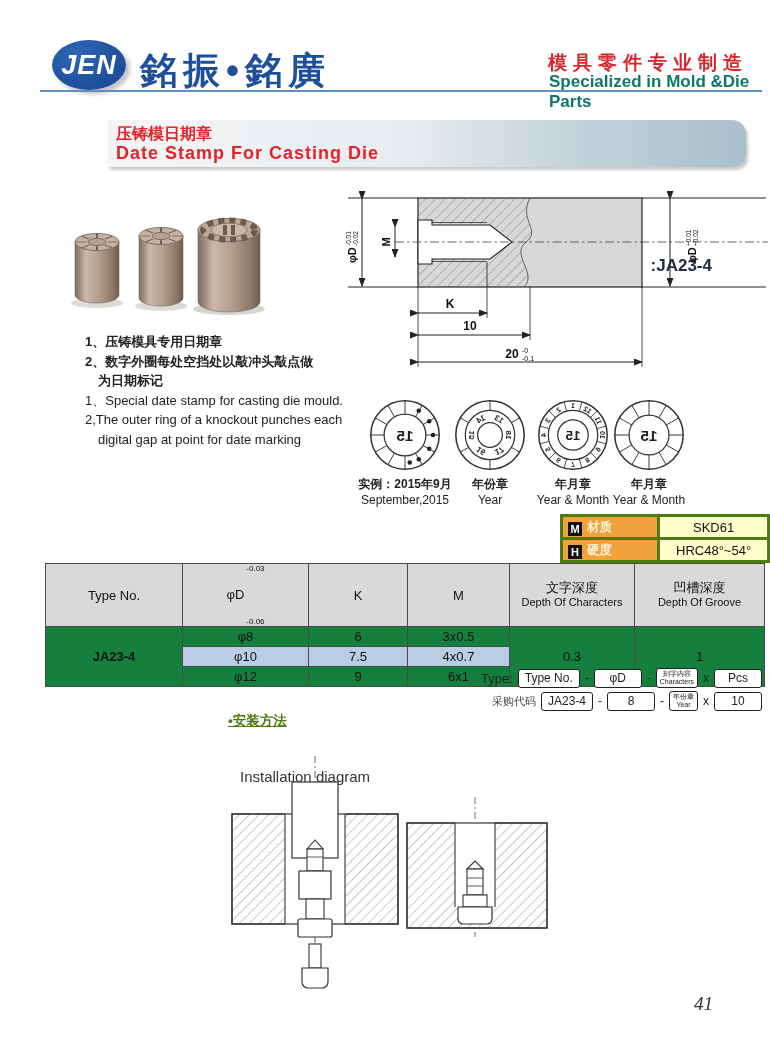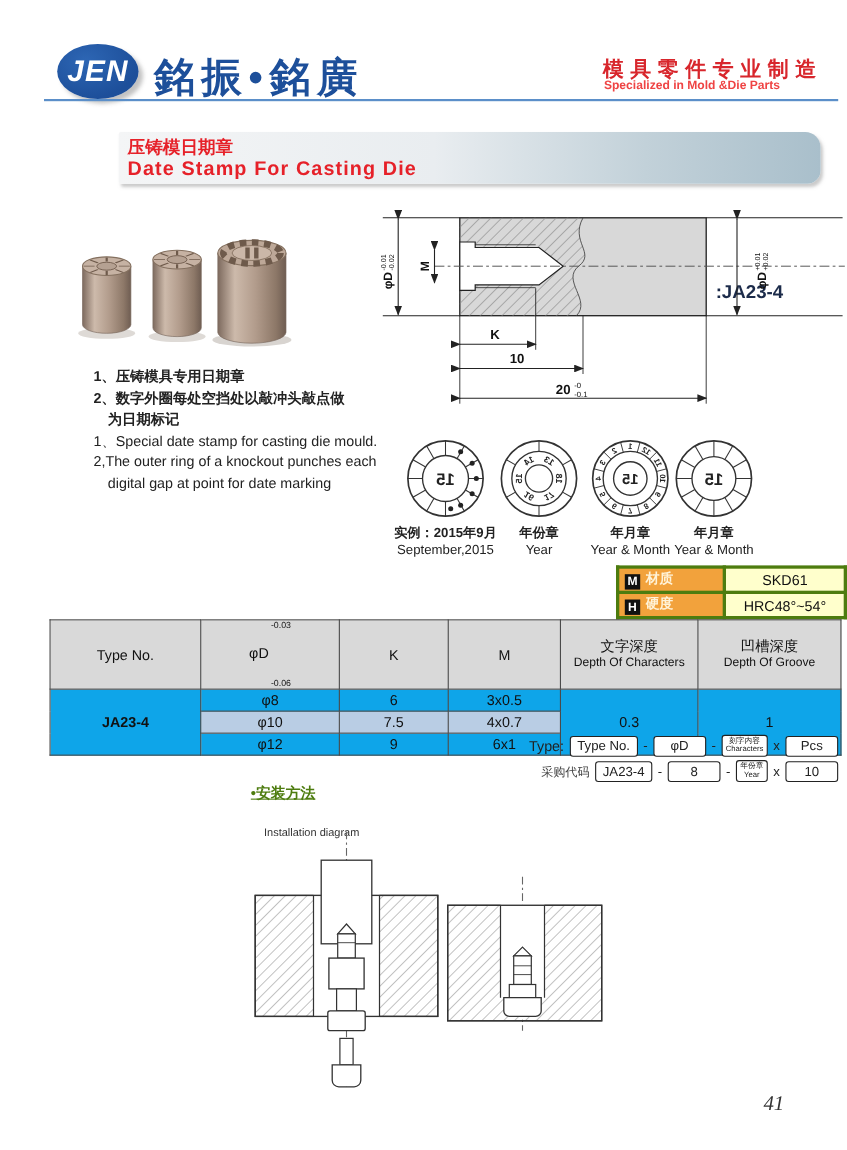--- a/index.html
+++ b/index.html
@@ -3,21 +3,21 @@
 <meta charset="utf-8">
 <style>
   html,body{margin:0;padding:0;}
   body{font-family:"Liberation Sans",sans-serif;background:#fff;}
   #page{position:relative;width:770px;height:1045px;background:#fff;overflow:hidden;}
   .abs{position:absolute;}
   
   .logo-oval{left:52px;top:40px;width:74px;height:50px;background:radial-gradient(ellipse at 35% 30%,#2d66b4,#1d4f9a 70%);border-radius:50%;color:#fff;font-weight:bold;font-style:italic;font-size:27px;display:flex;align-items:center;justify-content:center;box-shadow:4px 4px 4px rgba(120,120,120,.45);letter-spacing:1px;}
   .brand{left:140px;top:46px;font-size:37px;font-weight:bold;color:#1d4f9a;letter-spacing:6px;}
   .slogan-cn{left:548px;top:50px;font-size:19px;font-weight:bold;color:#d8262c;letter-spacing:6px;}
-  .slogan-en{left:549px;top:72px;font-size:11px;font-weight:bold;color:#ef4444;}
+  .slogan-en{left:549px;top:72px;font-size:17px;font-weight:bold;color:#0f766e;}
   .head-rule{left:40px;top:90px;width:722px;height:2px;background:#5b8fc9;}
   
   .title-bar{left:108px;top:120px;width:638px;height:47px;background:linear-gradient(to right,#f4f5f6 0%,#e9edf0 45%,#c2d1d9 75%,#a9bfcb 100%);border-radius:2px 14px 12px 2px;box-shadow:2px 3px 3px rgba(150,150,150,.5);}
   .title-cn{left:116px;top:124px;font-size:16px;font-weight:bold;color:#e62129;}
   .title-en{left:116px;top:143px;font-size:18px;font-weight:bold;color:#e62129;letter-spacing:1px;text-align:center;}
   .type-no{right:34px;top:134px;position:absolute;font-size:17px;font-weight:bold;color:#1c2b4a;}
   
   .notes{left:85px;top:332px;width:310px;font-size:13px;color:#222;line-height:19.5px;}
   .notes .cn{font-weight:600;}
   .notes .ind{padding-left:13px;}
@@ -26,39 +26,39 @@
   .stamp-label .cn{font-size:12px;font-weight:bold;}
   .stamp-label .en{font-size:12px;}
   
   .mat-table{left:560px;top:514px;border-collapse:collapse;}
   .mat-table td{border:3px solid #4d7c0f;height:20px;padding:0;}
   .mat-key-cell{background:#f2a23c;width:94px;font-size:12.5px;color:#fff3d8;font-weight:bold;padding-left:5px !important;}
   .mat-key{display:inline-block;width:14px;height:14px;background:#111;color:#fff;font-size:11px;font-weight:bold;text-align:center;line-height:14px;margin-right:5px;vertical-align:-2px;}
   .mat-val-cell{background:#ffffcc;width:109px;text-align:center;font-size:13px;color:#111;}
   
   .spec-table{left:45px;top:563px;border-collapse:collapse;table-layout:fixed;}
-  .spec-table td{border:1px solid #4a4a4a;text-align:center;padding:0;font-size:13px;color:#111;background:#0ea5e9;}
+  .spec-table td{border:1px solid #4a4a4a;text-align:center;padding:0;font-size:13px;color:#111;background:#15803d;}
   .spec-table .hd{background:#d9d9d9;height:37px;}
   .spec-table .r{height:20px;}
   .hl{background:#b9cde4 !important;}
   .typeno{color:#e62129;font-weight:bold;font-size:14.5px;}
   .tolstack{display:inline-flex;flex-direction:column;margin-left:2px;vertical-align:middle;gap:44px;}
   .tolstack i{font-style:normal;font-size:8px;line-height:1.15;text-align:left;}
   .hd2{font-size:12px;line-height:1.25;}
   .hd2 .sub{font-size:11px;}
   
   .order-row{position:absolute;display:flex;align-items:center;gap:5px;font-size:12px;color:#222;}
   .obox{border:1px solid #222;border-radius:3px;background:#fff;min-width:34px;height:17px;line-height:17px;text-align:center;padding:0 6px;font-size:12px;}
   .obox2{border:1px solid #222;border-radius:3px;background:#fff;height:18px;padding:0 3px;display:flex;flex-direction:column;justify-content:center;text-align:center;}
   .obox2 span{font-size:7px;line-height:1.15;display:block;}
   .olabel1{font-size:13px;}
   .olabel2{font-size:11px;color:#444;}
   
   .inst-cn{left:228px;top:712px;font-size:13.5px;font-weight:bold;color:#4d7c0f;text-decoration:underline;}
-  .inst-en{left:240px;top:752px;font-size:10px;color:#333;text-align:right;}
+  .inst-en{left:240px;top:768px;font-size:15px;color:#333;text-align:right;}
   .pageno{left:694px;top:993px;font-family:"Liberation Serif",serif;font-style:italic;font-size:19px;color:#333;}
   svg text{font-family:"Liberation Sans",sans-serif;}
 </style>
 </head>
 <body>
 
 <div id="page">
 
   <div class="abs logo-oval">
       <span>JEN</span>

